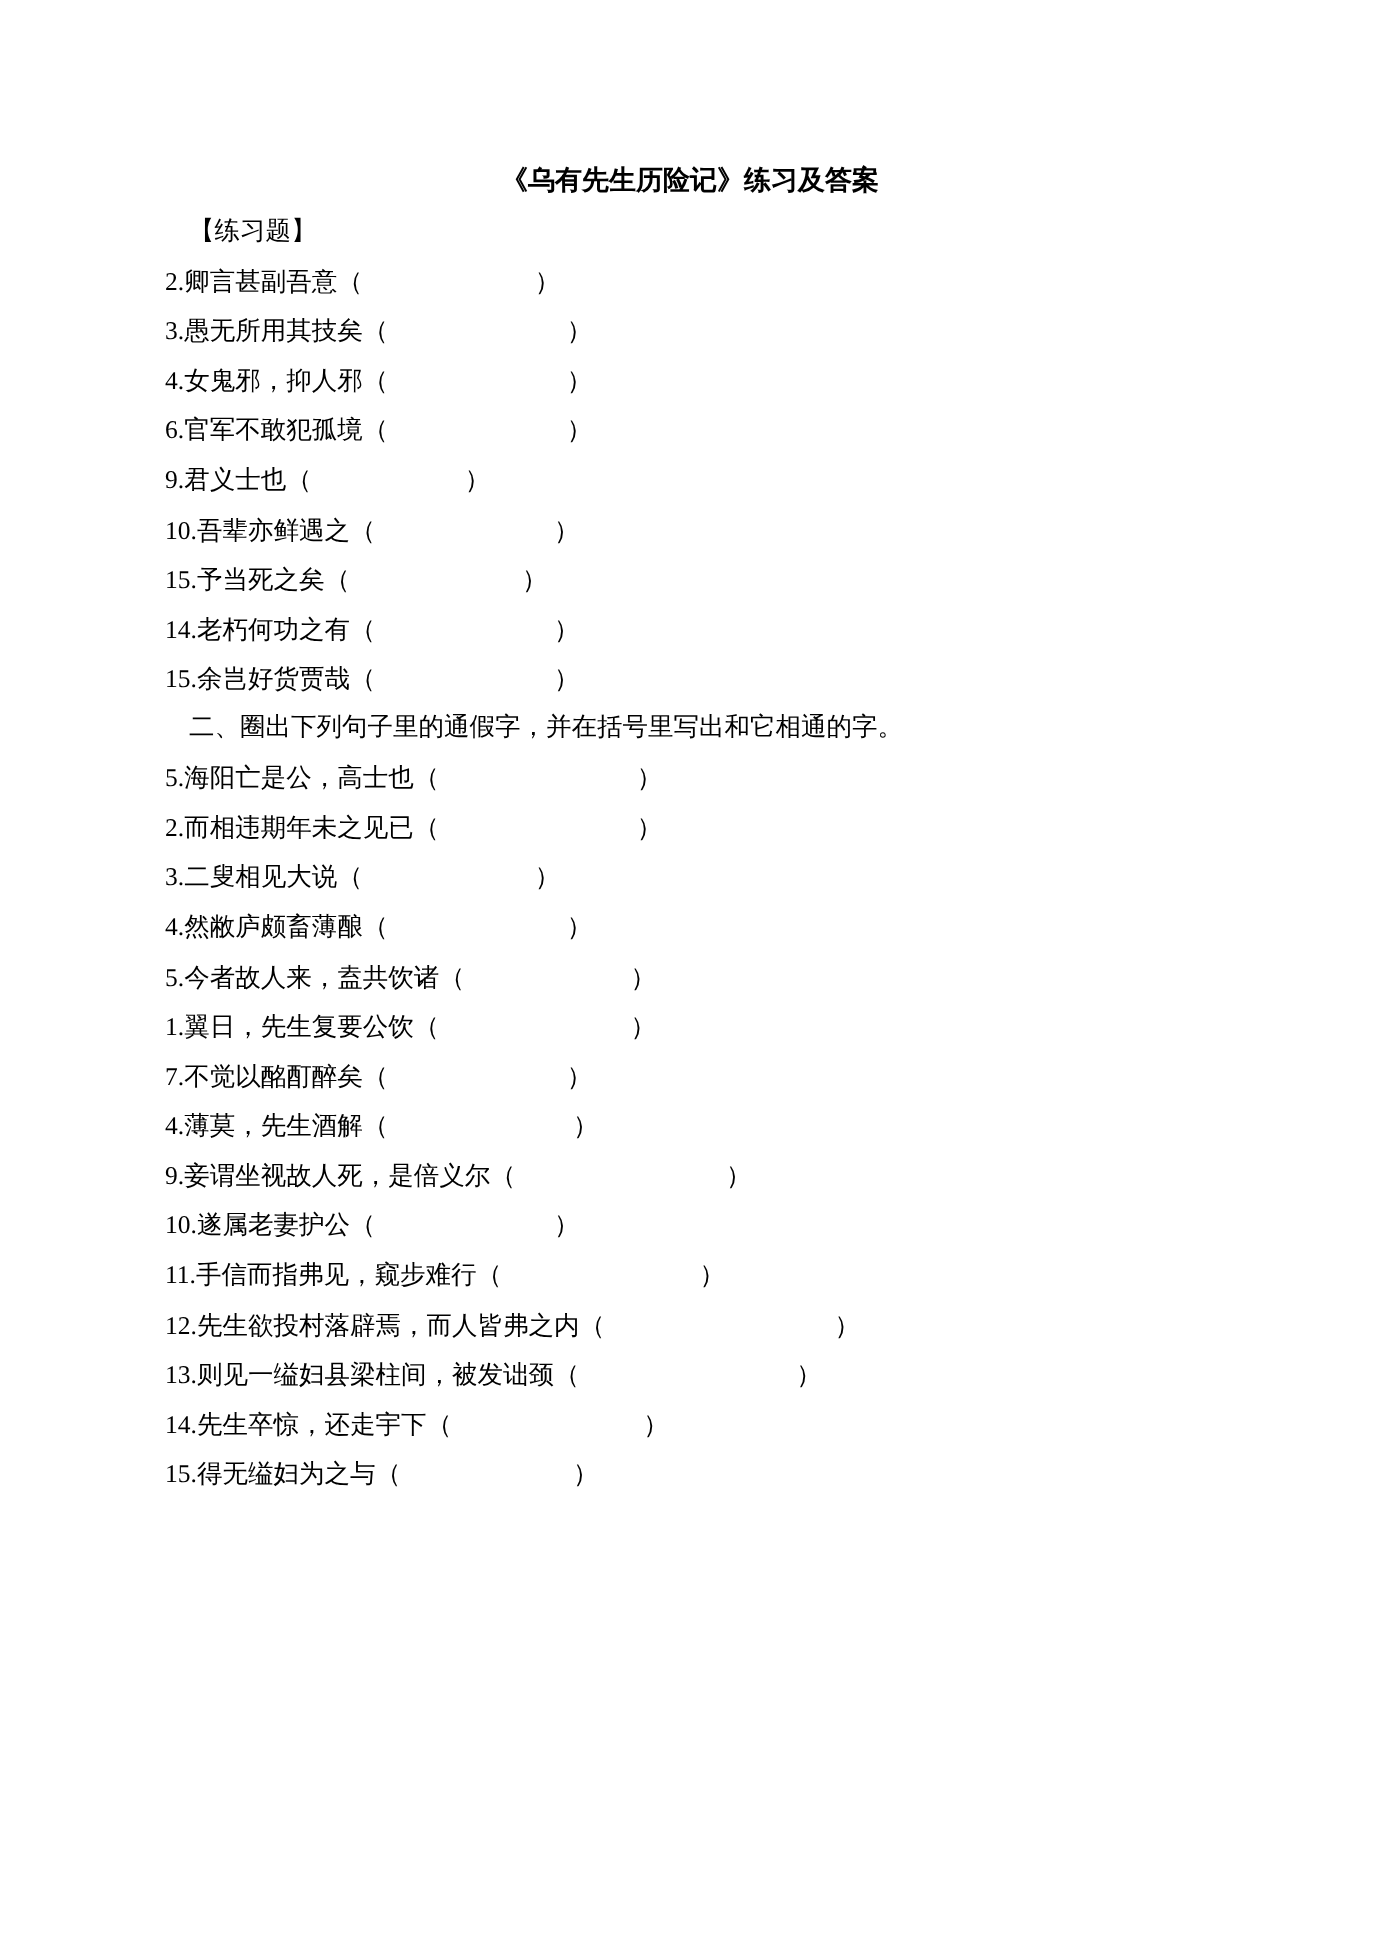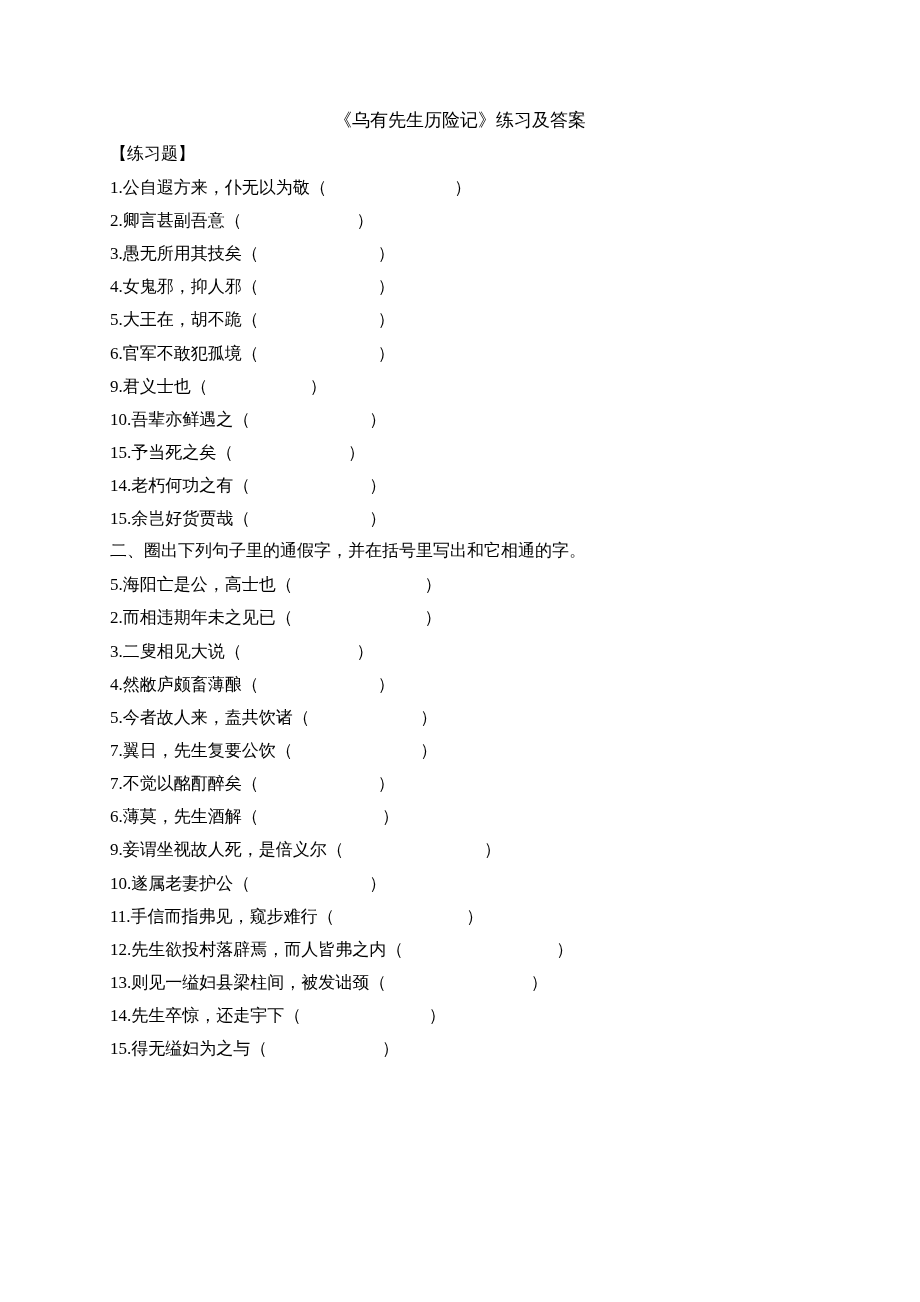--- a/index.html
+++ b/index.html
@@ -9,65 +9,63 @@
     font-family: "SimSun", "宋体", serif;
     font-size: 17px;
     color: #000000;
     width: 920px;
   }
   .page {
     padding: 108px 110px 60px 110px;
   }
   .title {
     text-align: center;
-    font-weight: normal;
+    font-weight: bold;
     font-size: 18px;
     margin-bottom: 8px;
   }
   .section-head {
-    margin: 2px 0;
+    margin: 2px 16px;
     line-height: 1.7;
   }
   .item-row {
     line-height: 1.95;
     white-space: pre;
   }
 </style>
 </head>
 <body>
 
 <div class="page">
 
   <div class="title">《乌有先生历险记》练习及答案</div>
 
   <div class="section-head">【练习题】</div>
 
 
-  <div class="item-row">1.公自遐方来，仆无以为敬（                              ）</div>
   <div class="item-row">2.卿言甚副吾意（                           ）</div>
   <div class="item-row">3.愚无所用其技矣（                            ）</div>
   <div class="item-row">4.女鬼邪，抑人邪（                            ）</div>
-  <div class="item-row">5.大王在，胡不跪（                            ）</div>
   <div class="item-row">6.官军不敢犯孤境（                            ）</div>
   <div class="item-row">9.君义士也（                        ）</div>
   <div class="item-row">10.吾辈亦鲜遇之（                            ）</div>
   <div class="item-row">15.予当死之矣（                           ）</div>
   <div class="item-row">14.老朽何功之有（                            ）</div>
   <div class="item-row">15.余岂好货贾哉（                            ）</div>
 
   <div class="section-head">二、圈出下列句子里的通假字，并在括号里写出和它相通的字。</div>
 
   <div class="item-row">5.海阳亡是公，高士也（                               ）</div>
   <div class="item-row">2.而相违期年未之见已（                               ）</div>
   <div class="item-row">3.二叟相见大说（                           ）</div>
   <div class="item-row">4.然敝庐颇畜薄酿（                            ）</div>
   <div class="item-row">5.今者故人来，盍共饮诸（                          ）</div>
-  <div class="item-row">7.翼日，先生复要公饮（                              ）</div>
+  <div class="item-row">1.翼日，先生复要公饮（                              ）</div>
   <div class="item-row">7.不觉以酩酊醉矣（                            ）</div>
-  <div class="item-row">6.薄莫，先生酒解（                             ）</div>
+  <div class="item-row">4.薄莫，先生酒解（                             ）</div>
   <div class="item-row">9.妾谓坐视故人死，是倍义尔（                                 ）</div>
   <div class="item-row">10.遂属老妻护公（                            ）</div>
   <div class="item-row">11.手信而指弗见，窥步难行（                               ）</div>
   <div class="item-row">12.先生欲投村落辟焉，而人皆弗之内（                                    ）</div>
   <div class="item-row">13.则见一缢妇县梁柱间，被发诎颈（                                  ）</div>
   <div class="item-row">14.先生卒惊，还走宇下（                              ）</div>
   <div class="item-row">15.得无缢妇为之与（                           ）</div>
 
 </div>
 

